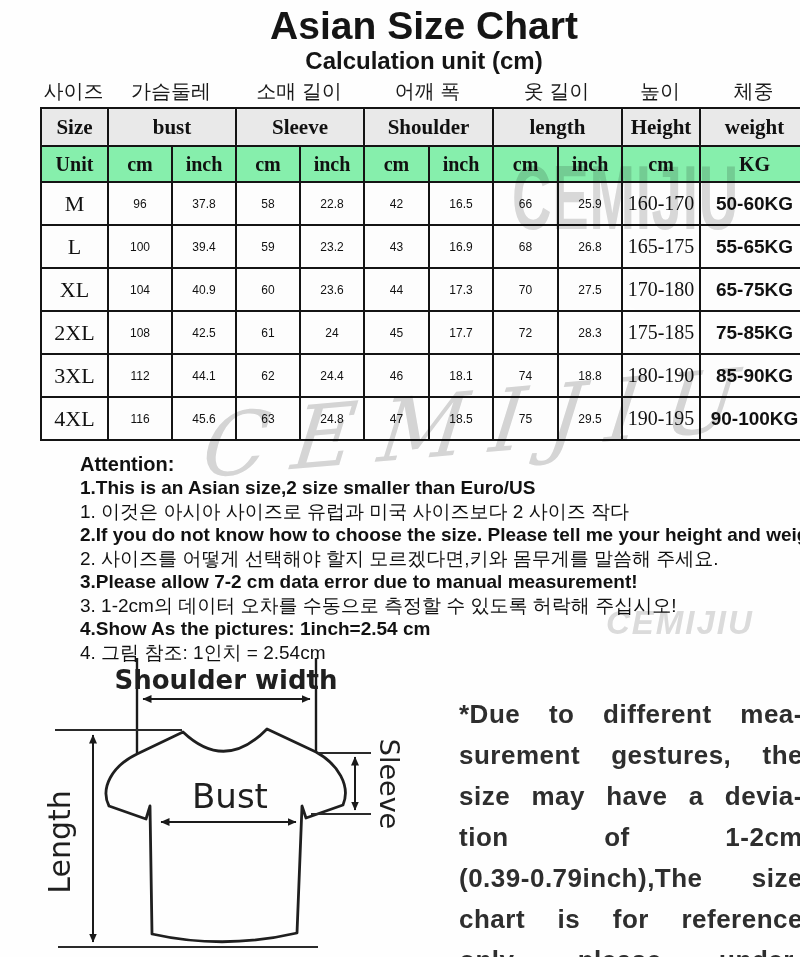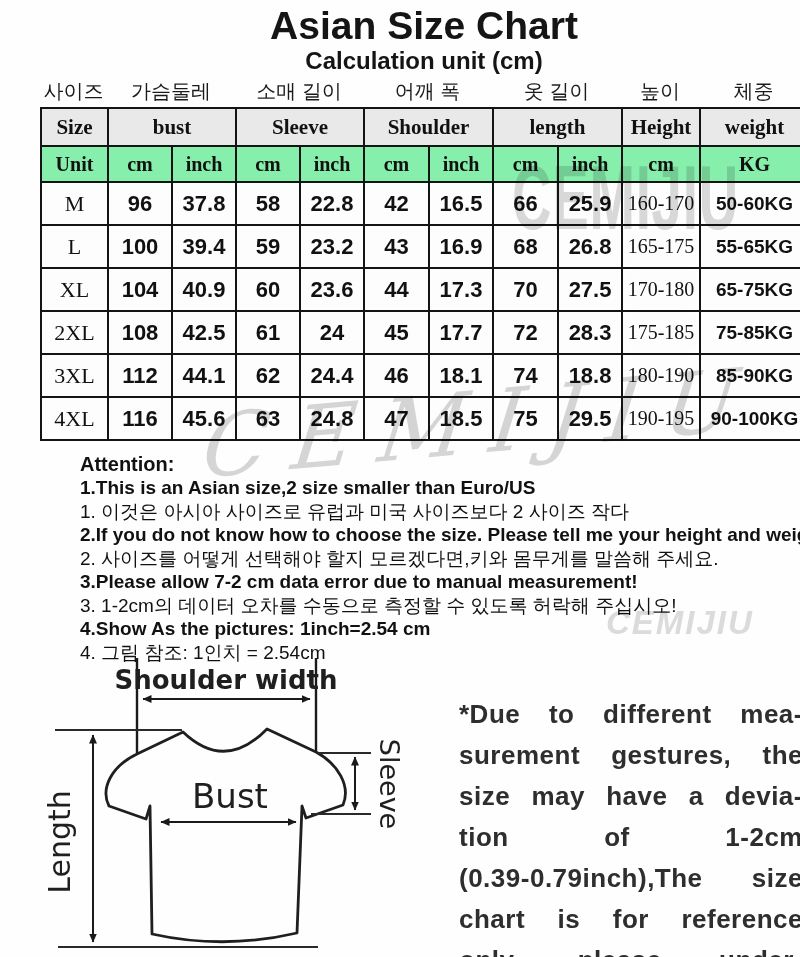--- a/index.html
+++ b/index.html
@@ -18,29 +18,29 @@
   }
   
   .k-row { display:flex; width:768px; margin:4px 0 2px 16px; font-size:20px; color:#1a1a1a; }
   .k-cell { text-align:center; }
 
   
   table.size-table { border-collapse:collapse; table-layout:fixed; width:768px; margin-left:16px; }
   .size-table td, .size-table th { border:2px solid #141414; text-align:center; vertical-align:middle; padding:0; overflow:hidden; }
   .size-table tr.hdr th {
     background:#e9e9e9; height:36px;
-    font-family:"Liberation Serif", serif; font-size:21px; font-weight:700;
+    font-family:"Liberation Serif", serif; font-size:21px; font-weight:700;border-radius:6px;
   }
   .size-table tr.unit td {
     background:#86efac; height:34px;
     font-family:"Liberation Serif", serif; font-size:20px; font-weight:700;
   }
   .size-table tr.drow { height:43px; background:#fdfdfd; }
   .c-size   { font-family:"Liberation Serif", serif; font-size:22px; font-weight:400; }
-  .c-num    { font-size:22px; font-weight:700; }
+  .c-num    { font-size:12px; font-weight:400; }
   .c-height { font-family:"Liberation Serif", serif; font-size:20px; font-weight:400;border-radius:21px; }
   .c-weight { font-size:19px; font-weight:700; }
 
   
   .attention { margin:11px 0 12px 56px; }
   .att-h    { font-size:20px; line-height:24px; font-weight:700; }
   .att-line { font-size:19px; line-height:23.5px; white-space:nowrap; }
   .att-en   { font-weight:700; }
   .att-kr   { font-weight:400; }
 

